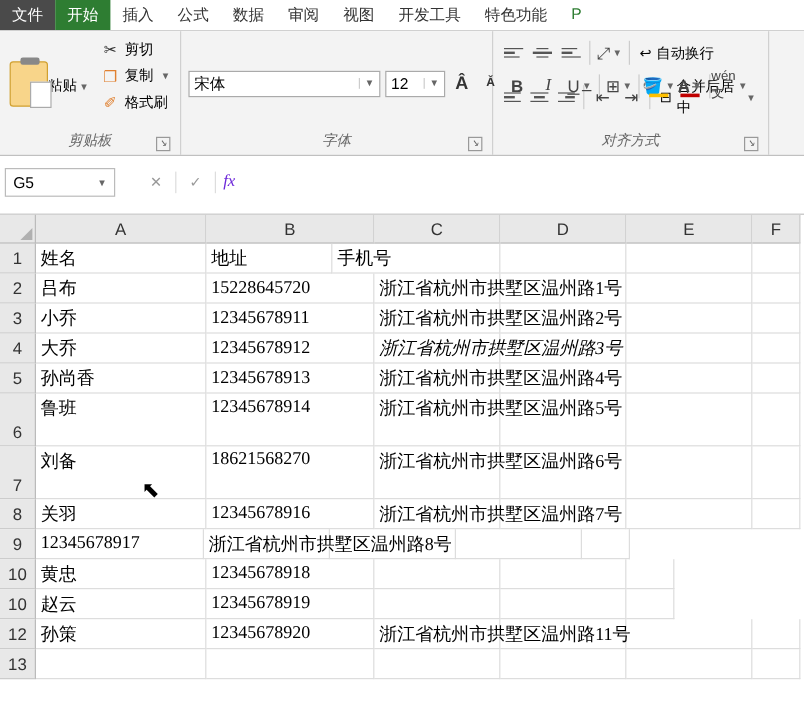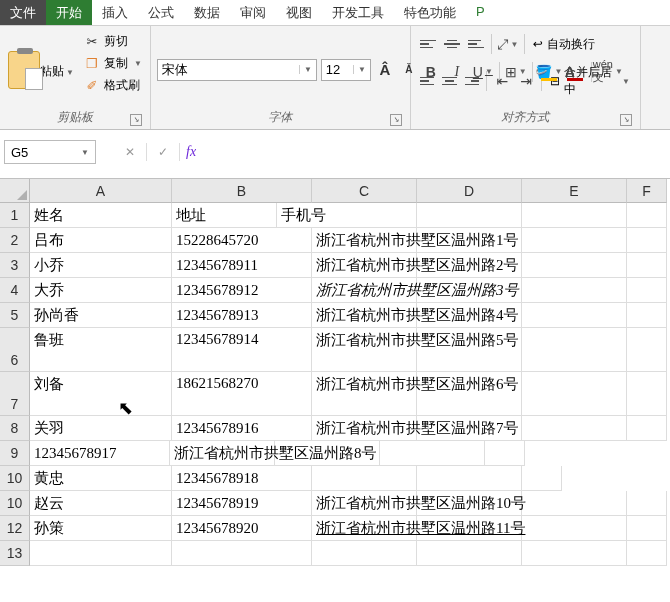--- a/index.html
+++ b/index.html
@@ -359,30 +359,29 @@
         <div class="cell wA h-norm" style="">黄忠</div>
         <div class="cell wB h-norm" style="">12345678918</div>
         <div class="cell wD h-norm"></div>
         <div class="cell wE h-norm"></div>
         <div class="cell wF h-norm"></div>
       </div>
       <div class="row">
         <div class="row-h h-norm" style="">10</div>
         <div class="cell wA h-norm" style="">赵云</div>
         <div class="cell wB h-norm" style="">12345678919</div>
-        <div class="cell wC h-norm" style="position:relative;z-index:1;">浙江省杭州市拱墅区温州路10号</div>
         <div class="cell wD h-norm"></div>
         <div class="cell wE h-norm"></div>
         <div class="cell wF h-norm"></div>
       </div>
       <div class="row">
         <div class="row-h h-norm" style="">12</div>
         <div class="cell wA h-norm" style="">孙策</div>
         <div class="cell wB h-norm" style="">12345678920</div>
-        <div class="cell wC h-norm" style="position:relative;z-index:1;text-decoration:underline;">浙江省杭州市拱墅区温州路11号</div>
+        <div class="cell wC h-norm" style="position:relative;z-index:1;">浙江省杭州市拱墅区温州路11号</div>
         <div class="cell wD h-norm"></div>
         <div class="cell wE h-norm"></div>
         <div class="cell wF h-norm"></div>
       </div>
       <div class="row">
         <div class="row-h h-norm" style="">13</div>
         <div class="cell wA h-norm" style=""></div>
         <div class="cell wB h-norm" style=""></div>
         <div class="cell wC h-norm" style="position:relative;z-index:1;"></div>
         <div class="cell wD h-norm"></div>

